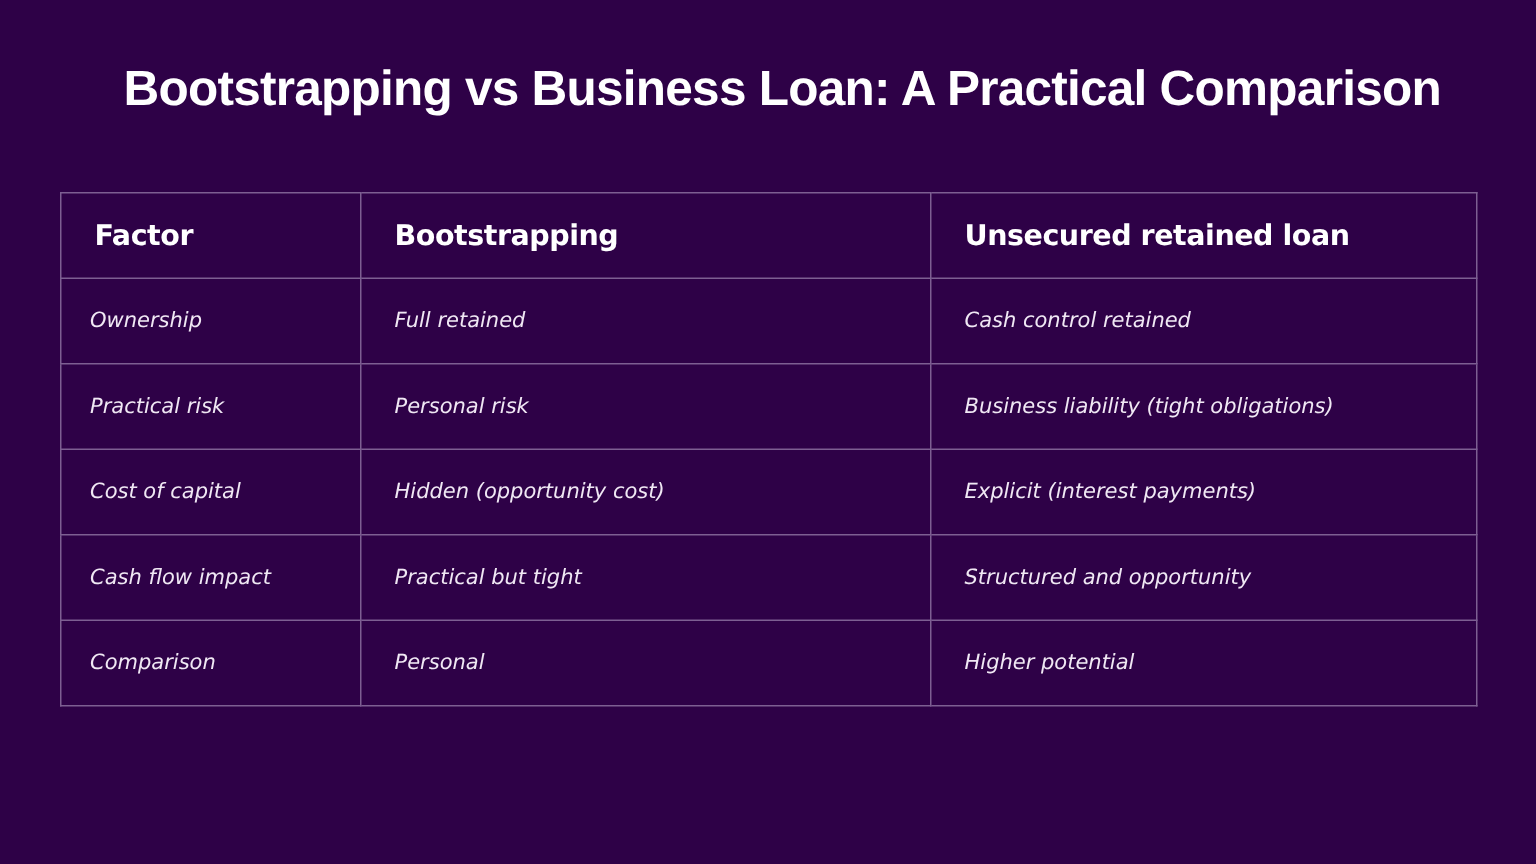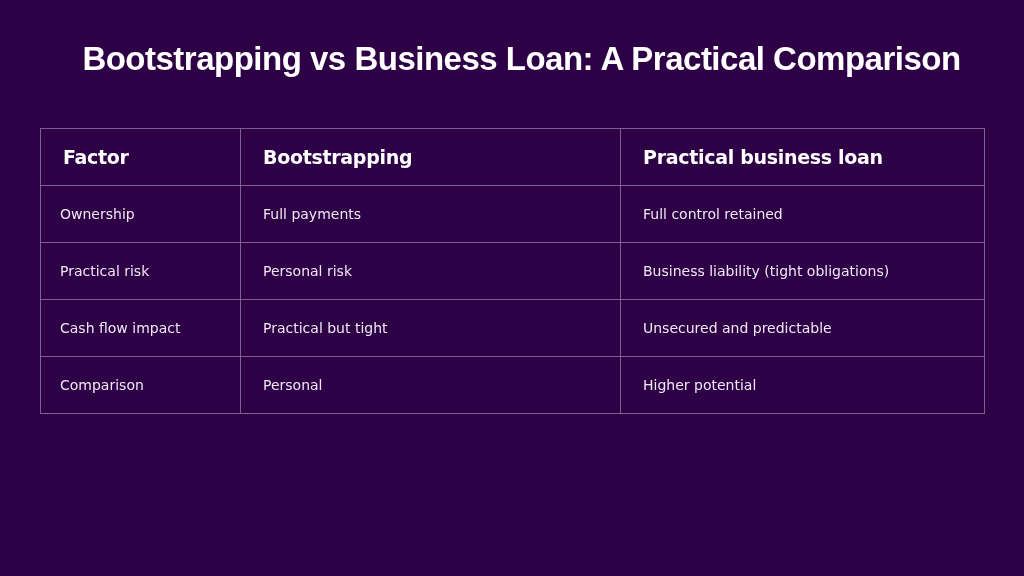--- a/index.html
+++ b/index.html
@@ -1,57 +1,62 @@
 <!DOCTYPE html>
 <html><head>
 <meta charset="utf-8">
 <style>
   html, body { margin:0; padding:0; }
   body { width:1024px; height:576px; background:#2e0147; overflow:hidden; position:relative; font-family:"DejaVu Sans", sans-serif; color:#fff; }
   .title { position:absolute; left:0; top:40px; width:1043px; text-align:center; font-family:"Liberation Sans", sans-serif; font-weight:bold; font-size:33px; letter-spacing:-0.5px; color:#fff; }
   table { position:absolute; left:40px; top:128px; width:944px; border-collapse:collapse; table-layout:fixed; }
   td, th { border:1px solid #7d5f92; text-align:left; vertical-align:middle; padding:0 0 0 22px; }
   th { height:56px; font-family:"DejaVu Sans", sans-serif; font-weight:bold; font-size:19px; letter-spacing:-0.3px; }
-  td { height:56px; font-size:14px; color:#f0e8f4; }
+  td { height:56px; font-size:14px; color:#f0e8f4;font-style:italic; }
   col.c1 { width:200px; } col.c2 { width:380px; } col.c3 { width:364px; }
   td.f { padding-left:19px; }
 </style>
 </head>
 <body>
 
 <div class="title">Bootstrapping vs Business Loan: A Practical Comparison</div>
 
 <table>
   <colgroup>
       <col class="c1">
       <col class="c2">
       <col class="c3">
     </colgroup>
   <thead>
     <tr>
       <th>Factor</th>
       <th>Bootstrapping</th>
-      <th>Practical business loan</th>
+      <th>Unsecured retained loan</th>
     </tr>
   </thead>
   <tbody>
     <tr>
       <td class="f">Ownership</td>
-      <td>Full payments</td>
-      <td>Full control retained</td>
+      <td>Full retained</td>
+      <td>Cash control retained</td>
     </tr>
     <tr>
       <td class="f">Practical risk</td>
       <td>Personal risk</td>
       <td>Business liability (tight obligations)</td>
     </tr>
     <tr>
+      <td class="f">Cost of capital</td>
+      <td>Hidden (opportunity cost)</td>
+      <td>Explicit (interest payments)</td>
+    </tr>
+    <tr>
       <td class="f">Cash flow impact</td>
       <td>Practical but tight</td>
-      <td>Unsecured and predictable</td>
+      <td>Structured and opportunity</td>
     </tr>
     <tr>
       <td class="f">Comparison</td>
       <td>Personal</td>
       <td>Higher potential</td>
     </tr>
   </tbody>
 </table>
 
 </body></html>

